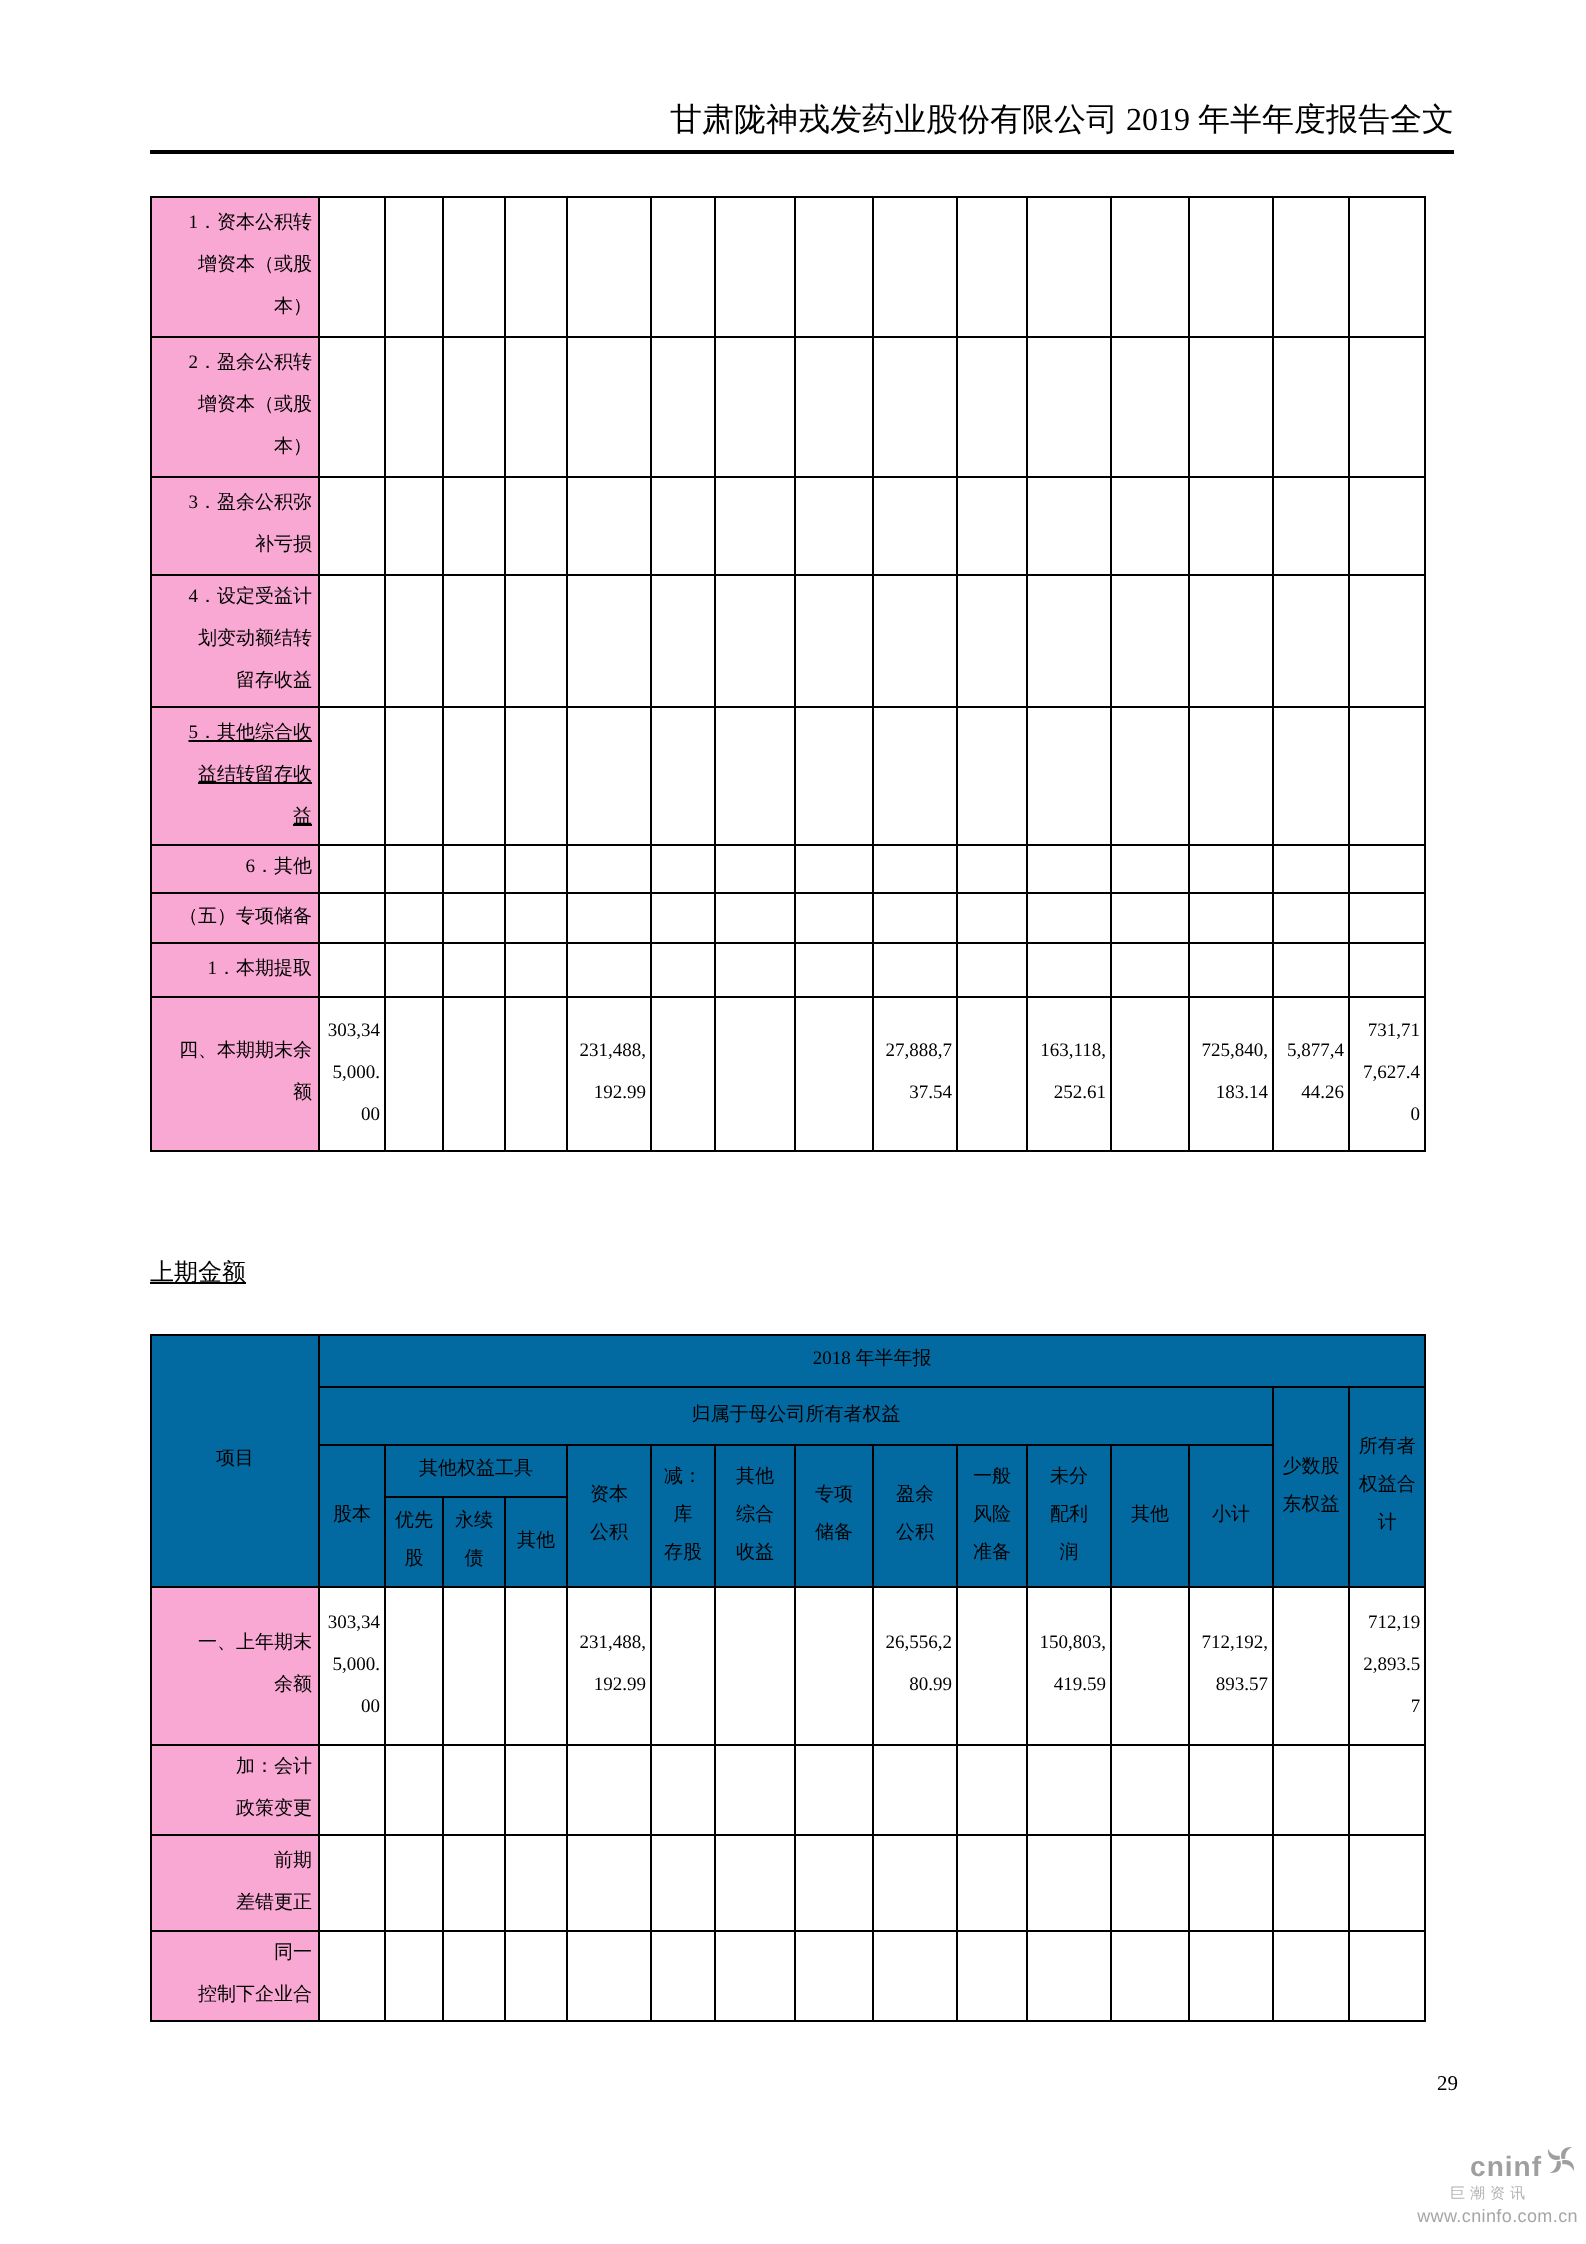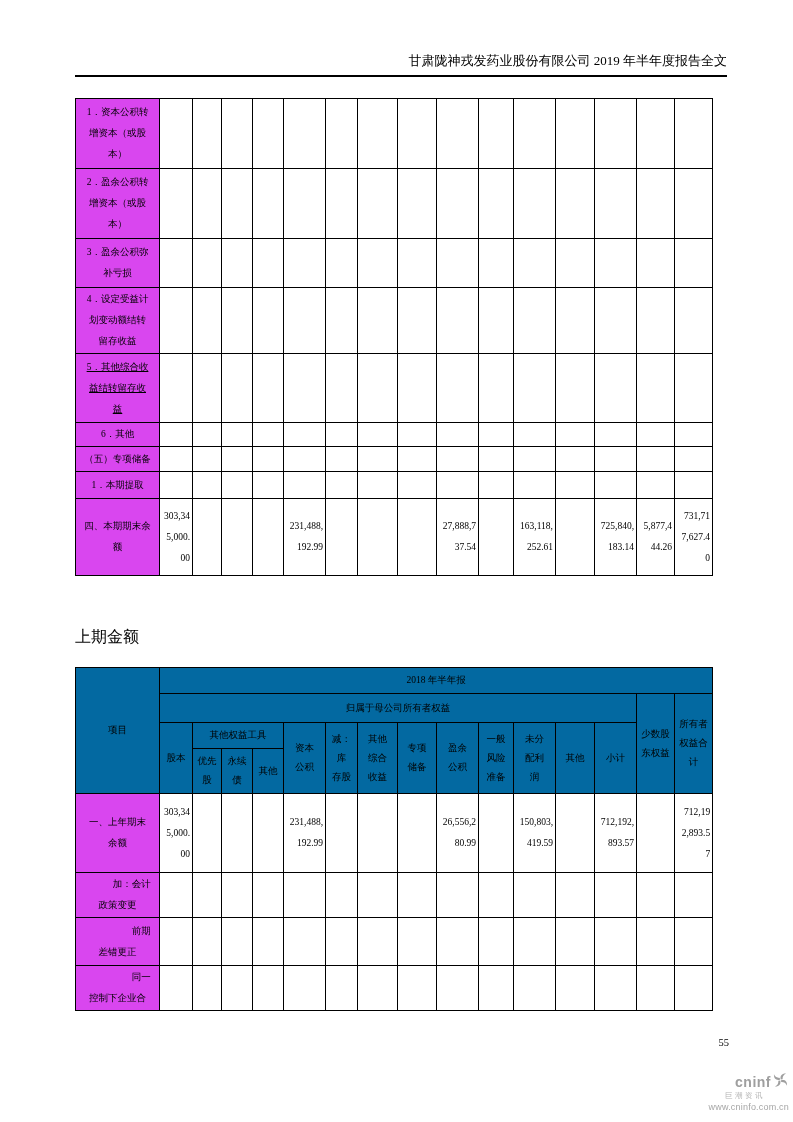--- a/index.html
+++ b/index.html
@@ -9,43 +9,43 @@
     background:#ffffff;
     font-family:"Liberation Serif","DejaVu Serif",serif;
     color:#000;
     overflow:hidden;
     margin:0 auto;
   }
   
   .doc-header{
     position:absolute;left:75px;top:52px;width:652px;
     text-align:right;
-    font-size:13px;line-height:18px;
+    font-size:16px;line-height:18px;
     padding-bottom:5px;
     border-bottom:2px solid #000;
   }
   
   table.fin{
     position:absolute;left:75px;
     border-collapse:collapse;
     table-layout:fixed;
     width:637px;
     font-size:9.5px;
   }
   table.fin td,table.fin th{
     border:1px solid #000;
     vertical-align:middle;
     font-weight:normal;
     overflow:hidden;
   }
   #t1{top:98px;}
   #t2{top:667px;}
   .item-cell{
-    background:#d946ef;
-    text-align:center;
+    background:#f9a8d4;
+    text-align:right;
     padding:1px 3px;
     line-height:21px;
     white-space:pre-line;
   }
   .num-cell{
     background:#fff;
     text-align:right;
     padding:1px 2px;
     line-height:21px;
     word-break:break-all;
@@ -53,21 +53,21 @@
   #t2 thead th{
     background:#0369a1;
     text-align:center;
     padding:1px 2px;
     line-height:19px;
     white-space:pre-line;
   }
   
   .section-label{
     position:absolute;left:75px;top:629px;
-    font-size:16px;line-height:15px;
+    font-size:12px;line-height:15px;text-decoration:underline;
   }
   .unit-label{
     position:absolute;left:75px;top:646px;width:648px;
     text-align:right;
     font-size:10.5px;line-height:15px;
   }
   
   .page-number{
     position:absolute;left:701px;top:1037px;width:28px;
     text-align:right;
@@ -434,21 +434,21 @@
           <td class="num-cell"></td>
           <td class="num-cell"></td>
           <td class="num-cell"></td>
           <td class="num-cell"></td>
           <td class="num-cell"></td>
           <td class="num-cell"></td>
         </tr>
       </tbody>
   </table>
 
-  <div class="page-number">55</div>
+  <div class="page-number">29</div>
 
   <div class="cninfo-logo">
     <div class="cninfo-brand-row">
       <span class="cninfo-brand">cninf</span>
       <span>
         <svg width="17" height="16" viewBox="0 0 24 24" aria-hidden="true">
           <g fill="#9f9f9f">
             <path d="M12.4,11.2 C11,5.5 14,1.8 20.5,2.2 C16.3,4.2 15,7 15.2,11 Z"></path>
             <path d="M12.8,12.4 C18.5,11 22.2,14 21.8,20.5 C19.8,16.3 17,15 13,15.2 Z"></path>
             <path d="M11.6,12.8 C13,18.5 10,22.2 3.5,21.8 C7.7,19.8 9,17 8.8,13 Z"></path>

